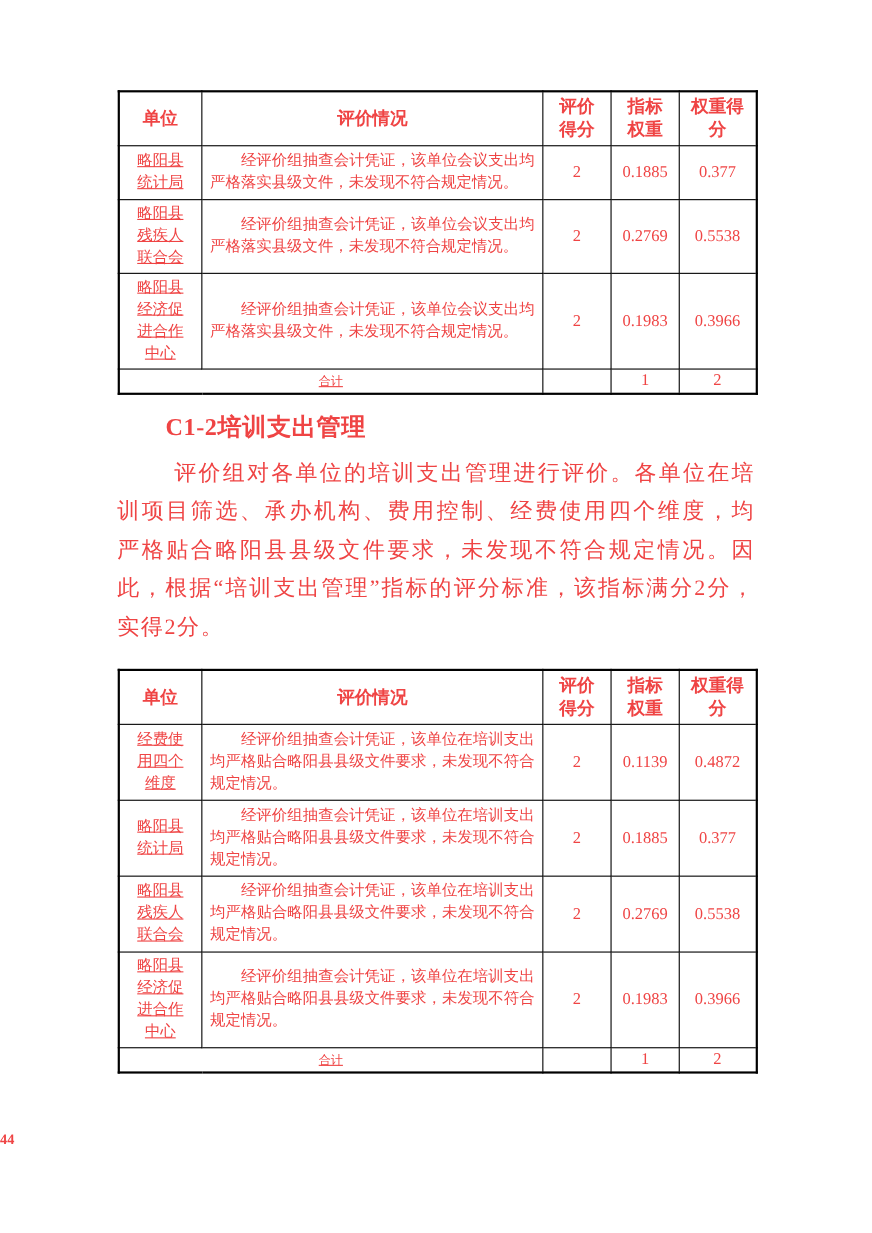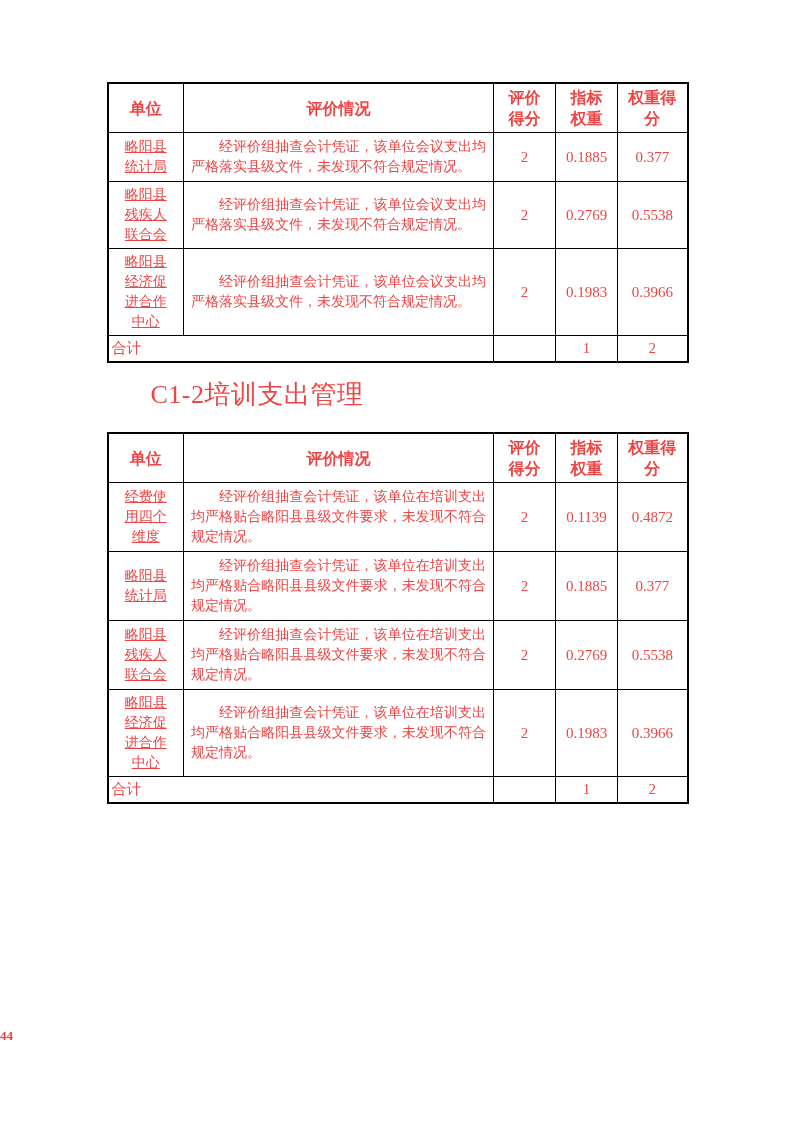--- a/index.html
+++ b/index.html
@@ -49,27 +49,28 @@
     padding: 4px 7px;
     line-height: 20px;
     text-indent: 28px;
   }
   td.num-cell {
     text-align: center;
     font-size: 15px;
     padding: 2px;
   }
   td.total-cell {
-    text-align: left;
-    font-size: 15px;
+    text-align: center;
+    font-size: 11px;
     padding: 3px;
+    text-decoration: underline;
   }
   .section-heading {
-    font-size: 26px;
-    font-weight: normal;
+    font-size: 22px;
+    font-weight: bold;
     padding-left: 44px;
     margin: 14px 0 10px 0;
     letter-spacing: 0.5px;
   }
   .body-paragraph {
     font-size: 20px;
     line-height: 35px;
     letter-spacing: 1.5px;
     text-align: justify;
     text-indent: 52px;
@@ -133,20 +134,21 @@
         <tr>
           <td class="total-cell" colspan="2">合计</td>
           <td class="num-cell"></td>
           <td class="num-cell">1</td>
           <td class="num-cell">2</td>
         </tr>
       </tbody>
     </table>
 
     <div class="section-heading">C1-2培训支出管理</div>
+    <p class="body-paragraph">评价组对各单位的培训支出管理进行评价。各单位在培训项目筛选、承办机构、费用控制、经费使用四个维度，均严格贴合略阳县县级文件要求，未发现不符合规定情况。因此，根据“培训支出管理”指标的评分标准，该指标满分2分，实得2分。</p>
 
     <div class="table-gap"></div>
 
     <table class="score-table">
       <colgroup>
         <col style="width:76px">
           <col style="width:310px">
           <col style="width:62px">
           <col style="width:62px">
           <col style="width:70px">

